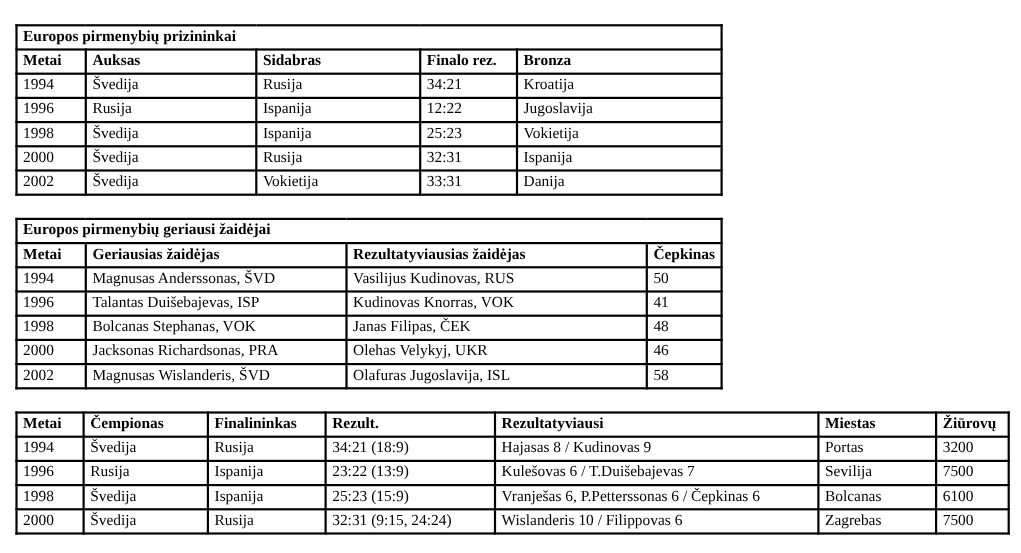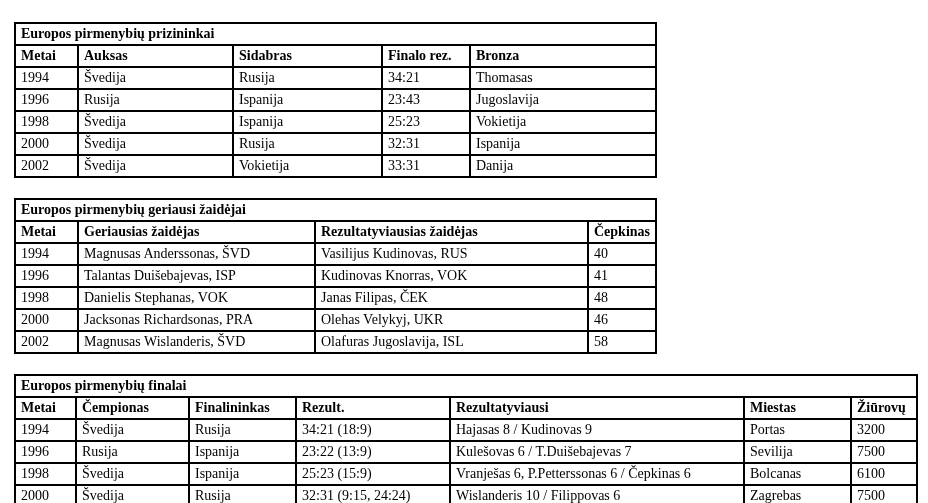--- a/index.html
+++ b/index.html
@@ -88,27 +88,27 @@
           <td class="header-cell">Auksas</td>
           <td class="header-cell">Sidabras</td>
           <td class="header-cell">Finalo rez.</td>
           <td class="header-cell">Bronza</td>
         </tr>
         <tr>
           <td>1994</td>
           <td>Švedija</td>
           <td>Rusija</td>
           <td>34:21</td>
-          <td>Thomasas</td>
+          <td>Kroatija</td>
         </tr>
         <tr>
           <td>1996</td>
           <td>Rusija</td>
           <td>Ispanija</td>
-          <td>23:43</td>
+          <td>12:22</td>
           <td>Jugoslavija</td>
         </tr>
         <tr>
           <td>1998</td>
           <td>Švedija</td>
           <td>Ispanija</td>
           <td>25:23</td>
           <td>Vokietija</td>
         </tr>
         <tr>
@@ -141,31 +141,31 @@
         <tr>
           <td class="header-cell">Metai</td>
           <td class="header-cell">Geriausias žaidėjas</td>
           <td class="header-cell">Rezultatyviausias žaidėjas</td>
           <td class="header-cell">Čepkinas</td>
         </tr>
         <tr>
           <td>1994</td>
           <td>Magnusas Anderssonas, ŠVD</td>
           <td>Vasilijus Kudinovas, RUS</td>
-          <td>40</td>
+          <td>50</td>
         </tr>
         <tr>
           <td>1996</td>
           <td>Talantas Duišebajevas, ISP</td>
           <td>Kudinovas Knorras, VOK</td>
           <td>41</td>
         </tr>
         <tr>
           <td>1998</td>
-          <td>Danielis Stephanas, VOK</td>
+          <td>Bolcanas Stephanas, VOK</td>
           <td>Janas Filipas, ČEK</td>
           <td>48</td>
         </tr>
         <tr>
           <td>2000</td>
           <td>Jacksonas Richardsonas, PRA</td>
           <td>Olehas Velykyj, UKR</td>
           <td>46</td>
         </tr>
         <tr>
@@ -180,23 +180,20 @@
       <colgroup>
         <col>
         <col>
         <col>
         <col>
         <col>
         <col>
         <col>
       </colgroup>
       <tbody>
-        <tr>
-          <td colspan="7" class="title-cell">Europos pirmenybių finalai</td>
-        </tr>
         <tr>
           <td class="header-cell">Metai</td>
           <td class="header-cell">Čempionas</td>
           <td class="header-cell">Finalininkas</td>
           <td class="header-cell">Rezult.</td>
           <td class="header-cell">Rezultatyviausi</td>
           <td class="header-cell">Miestas</td>
           <td class="header-cell">Žiūrovų</td>
         </tr>
         <tr>

